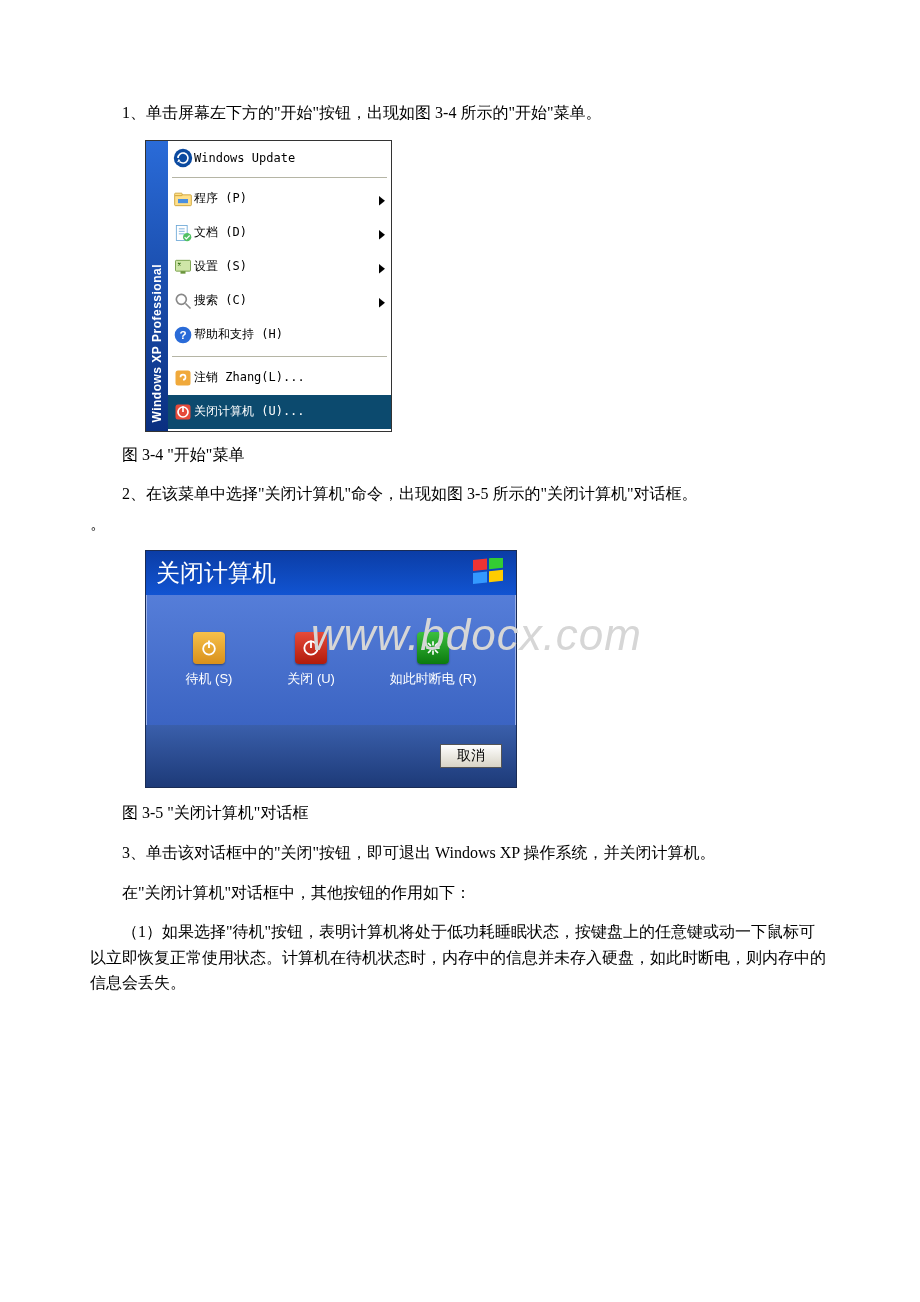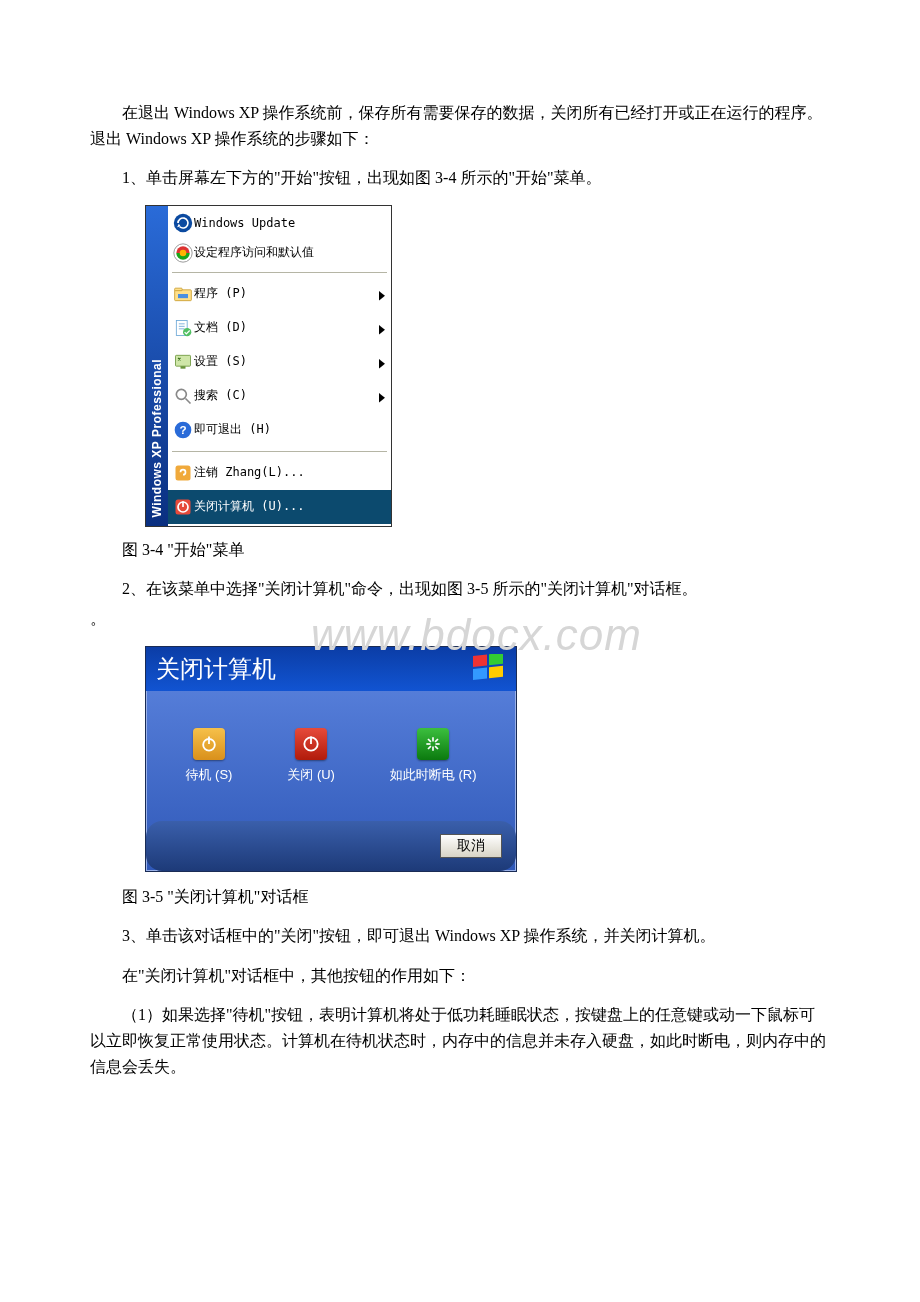--- a/index.html
+++ b/index.html
@@ -114,70 +114,57 @@
     width: 32px; height: 32px; margin: 0 auto 6px auto;
     border-radius: 4px;
     display:flex; align-items:center; justify-content:center;
     box-shadow: 0 1px 2px rgba(0,0,0,.4);
   }
   .b-standby { background: linear-gradient(#f6c04a,#d9901b); }
   .b-off     { background: linear-gradient(#e64a3a,#b11b0b); }
   .b-restart { background: linear-gradient(#3bbf3e,#0b7a0e); }
   .sd-foot {
     background: linear-gradient(#3a5fab,#1d3a78);
-    height: 50px;
+    height: 62px;
     display:flex; justify-content:flex-end; align-items:center;
     padding: 0 14px;
-    border-radius: 16px;
   }
   .sd-cancel {
     background: linear-gradient(#fefefe,#d8d4c6);
     color:#000;
     border:1px solid #555;
     padding: 2px 16px;
     font-size: 14px;
     font-family: inherit;
   }
 </style>
 </head>
 <body>
 
 <div class="page">
 
   <div class="watermark">www.bdocx.com</div>
 
-  <p class="indent">在退出 Windows XP 操作系统前，保存所有需要保存的数据，关闭所有已经打开或正在运行的程序。退出 Windows XP 操作系统的步骤如下：</p>
   <p class="indent">1、单击屏幕左下方的"开始"按钮，出现如图 3-4 所示的"开始"菜单。</p>
 
   <div class="startmenu">
     <div class="sm-side">
       <span class="sm-side-text">Windows XP Professional</span>
     </div>
     <div class="sm-body">
       <div class="sm-section">
         <div class="sm-item tight">
           <span class="sm-icon">
             <svg viewBox="0 0 24 24" width="20" height="20">
                 <circle cx="12" cy="12" r="11" fill="#0b4aa0"></circle>
                 <path d="M6 12a6 6 0 1 1 2 4.5" stroke="#fff" stroke-width="2" fill="none"></path>
                 <path d="M7 13l-2 4 4-1z" fill="#fff"></path>
               </svg>
           </span>
           <span class="sm-label">Windows Update</span>
-        </div>
-        <div class="sm-item tight">
-          <span class="sm-icon">
-            <svg viewBox="0 0 24 24" width="20" height="20">
-                <circle cx="12" cy="12" r="11" fill="#fff" stroke="#888"></circle>
-                <path d="M4 12a8 8 0 0 1 16 0" fill="#d33"></path>
-                <path d="M4 12a8 8 0 0 0 16 0" fill="#19a519"></path>
-                <circle cx="12" cy="12" r="4" fill="#ffb400"></circle>
-              </svg>
-          </span>
-          <span class="sm-label">设定程序访问和默认值</span>
         </div>
       </div>
       <div class="sm-sep"></div>
       <div class="sm-section">
         <div class="sm-item">
           <span class="sm-icon">
             <svg viewBox="0 0 24 24" width="20" height="20">
                 <rect x="2" y="7" width="20" height="13" rx="1" fill="#ffe08a" stroke="#c89b2b"></rect>
                 <rect x="2" y="5" width="9" height="3" rx="1" fill="#ffe08a" stroke="#c89b2b"></rect>
                 <rect x="6" y="12" width="12" height="5" fill="#4a8fe0"></rect>
@@ -219,21 +206,21 @@
           <span class="sm-label">搜索 (C)</span>
           <span class="arrow">▶</span>
         </div>
         <div class="sm-item">
           <span class="sm-icon">
             <svg viewBox="0 0 24 24" width="20" height="20">
                 <circle cx="12" cy="12" r="10" fill="#2a6bd8"></circle>
                 <text x="12" y="17" text-anchor="middle" font-size="14" font-family="Arial" fill="#fff" font-weight="bold">?</text>
               </svg>
           </span>
-          <span class="sm-label">即可退出 (H)</span>
+          <span class="sm-label">帮助和支持 (H)</span>
         </div>
       </div>
       <div class="sm-sep"></div>
       <div class="sm-section">
         <div class="sm-item">
           <span class="sm-icon">
             <svg viewBox="0 0 24 24" width="20" height="20">
                 <rect x="3" y="3" width="18" height="18" rx="3" fill="#f0a93b"></rect>
                 <path d="M12 7a4 4 0 0 0-4 4h2a2 2 0 1 1 2 2v2a4 4 0 1 0 0-8z" fill="#fff"></path>
               </svg>

